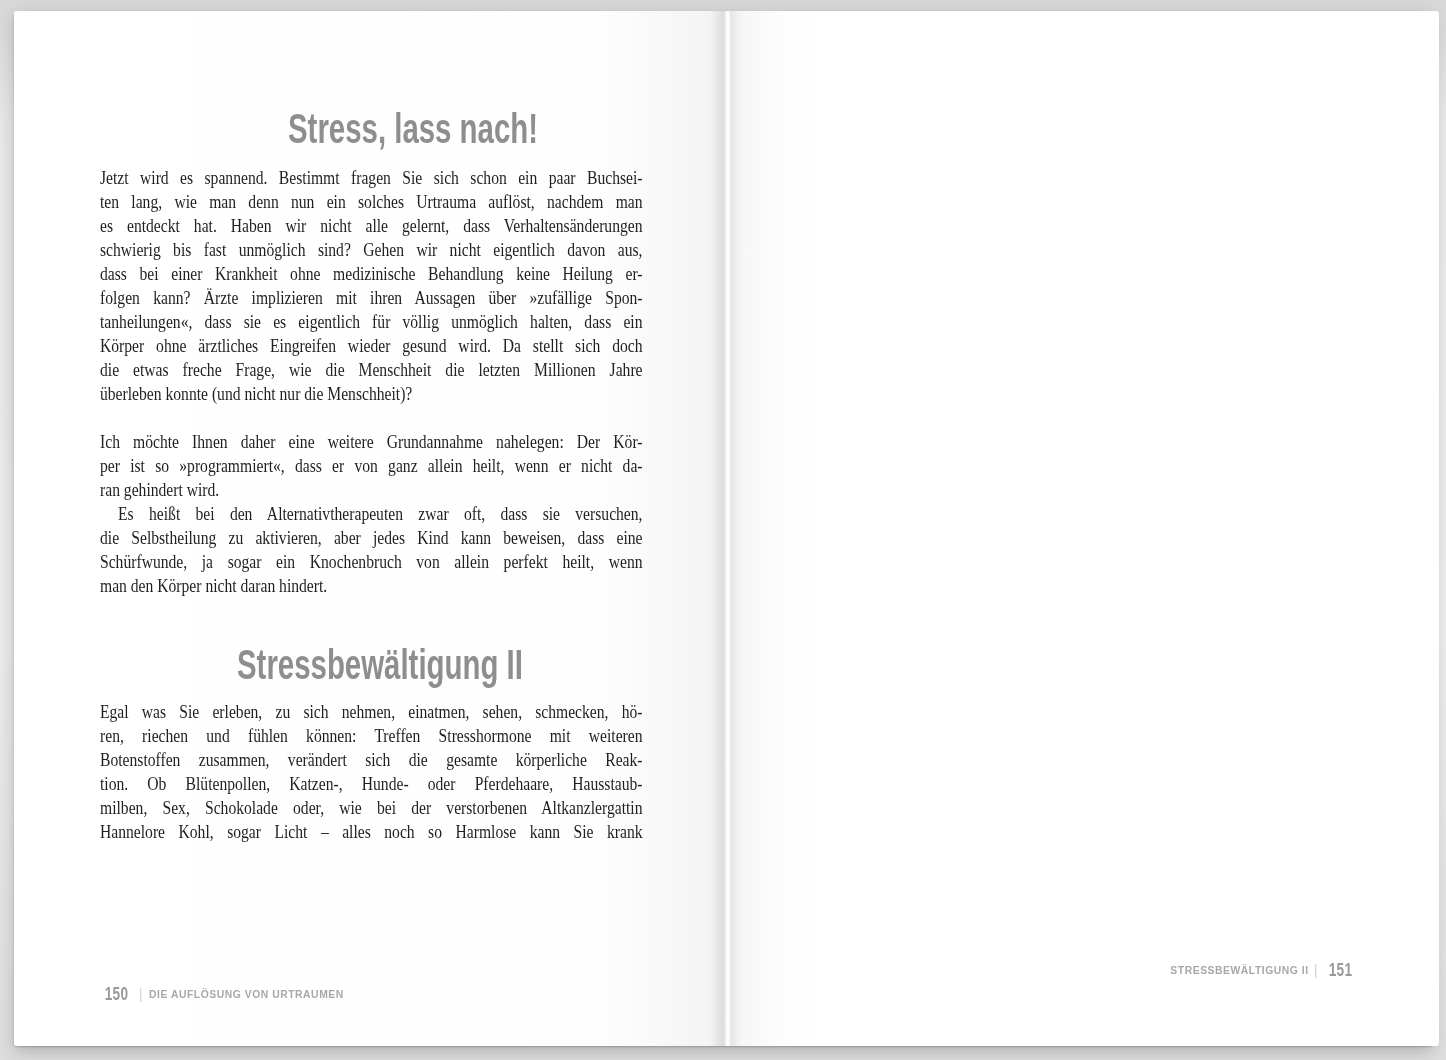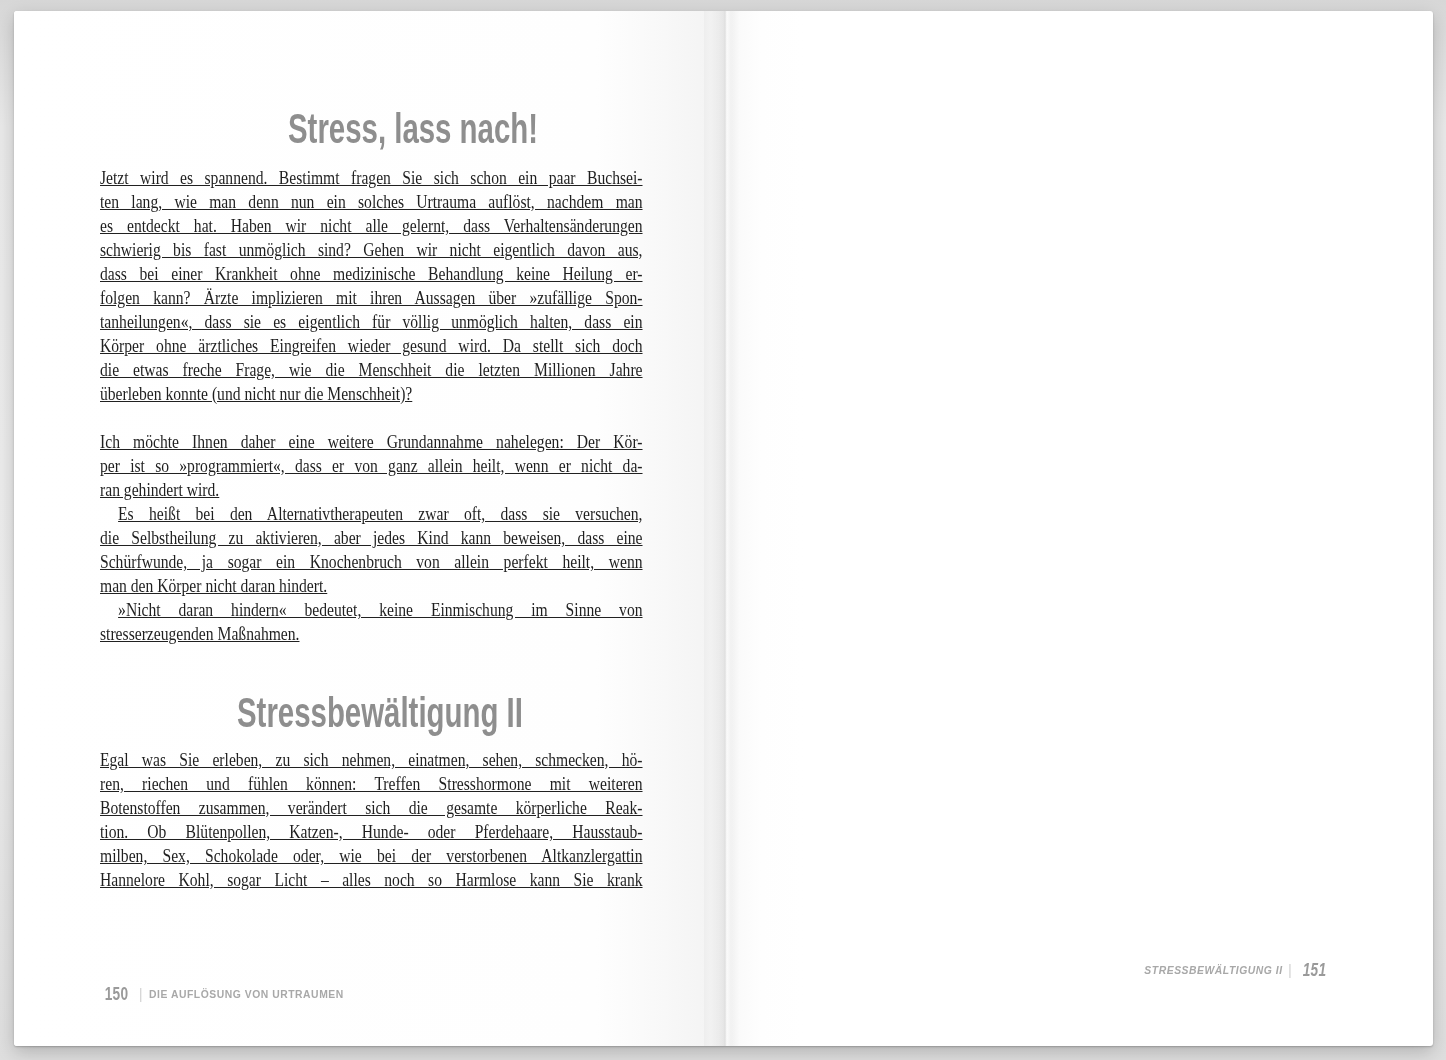--- a/index.html
+++ b/index.html
@@ -10,38 +10,38 @@
   }
   .stage{position:relative;width:1446px;height:1060px;}
   .spread{
     position:absolute;left:14px;top:11px;width:1419px;height:1035px;
     background:#ffffff;border-radius:3px;
     box-shadow:0 1px 2px rgba(0,0,0,0.22), 0 6px 18px rgba(0,0,0,0.20);
   }
   .page{position:absolute;top:0;height:100%;}
   .page-left{left:0;width:710px;border-radius:3px 0 0 3px;
     background:linear-gradient(90deg,#ffffff 0%,#fefefe 82%,#f4f4f4 98%,#ededed 100%);}
-  .page-right{left:690px;width:709px;border-radius:0 3px 3px 0;
-    background:linear-gradient(90deg,#eeeeee 0%,#f7f7f7 2%,#fefefe 8%,#ffffff 14%);font-style:italic;}
+  .page-right{left:716px;width:709px;border-radius:0 3px 3px 0;
+    background:linear-gradient(90deg,#eeeeee 0%,#f7f7f7 2%,#fefefe 8%,#ffffff 14%);}
   .gutter{
     position:absolute;top:0;left:696px;width:30px;height:100%;pointer-events:none;
     background:linear-gradient(90deg,rgba(0,0,0,0) 0%,rgba(0,0,0,0.07) 44%,rgba(0,0,0,0.10) 50%,rgba(255,255,255,0.3) 56%,rgba(0,0,0,0.03) 70%,rgba(0,0,0,0) 100%);
   }
   .content{position:absolute;width:545px;}
   .content-left{left:86px;top:93px;}
 
   .chapter-heading{height:62px;line-height:50px;white-space:nowrap;text-align:right;}
   .chapter-heading .cond{
     display:inline-block;transform:scaleX(0.70);transform-origin:0 62%;
     font-family:"Liberation Sans", sans-serif;font-weight:700;font-size:42px;
     color:#8e8e8e;letter-spacing:0px;
   }
   .chapter-heading.h2{margin-top:42px;height:60px;}
 
-  .para{color:#212121;text-decoration:underline;}
+  .para{color:#212121;}
   .line{
     width:660px;height:24px;line-height:24px;font-size:19px;
     text-align:justify;text-align-last:justify;
     transform:scaleX(0.822);transform-origin:0 0;
     white-space:normal;color:#1f1f1f;
   }
   .line.last{text-align-last:left;}
   .line.indent{padding-left:22px;box-sizing:content-box;width:638px;}
   .blank-line{height:24px;}
 
@@ -89,24 +89,20 @@
             <div class="line">Ich möchte Ihnen daher eine weitere Grundannahme nahelegen: Der Kör-</div>
             <div class="line">per ist so »programmiert«, dass er von ganz allein heilt, wenn er nicht da-</div>
             <div class="line last">ran gehindert wird.</div>
           </div>
           <div class="para">
             <div class="line indent">Es heißt bei den Alternativtherapeuten zwar oft, dass sie versuchen,</div>
             <div class="line">die Selbstheilung zu aktivieren, aber jedes Kind kann beweisen, dass eine</div>
             <div class="line">Schürfwunde, ja sogar ein Knochenbruch von allein perfekt heilt, wenn</div>
             <div class="line last">man den Körper nicht daran hindert.</div>
           </div>
-          <div class="para">
-            <div class="line indent">»Nicht daran hindern« bedeutet, keine Einmischung im Sinne von</div>
-            <div class="line last">stresserzeugenden Maßnahmen.</div>
-          </div>
           <div class="chapter-heading h2"><span class="cond">Stressbewältigung II</span></div>
           <div class="para">
             <div class="line">Egal was Sie erleben, zu sich nehmen, einatmen, sehen, schmecken, hö-</div>
             <div class="line">ren, riechen und fühlen können: Treffen Stresshormone mit weiteren</div>
             <div class="line">Botenstoffen zusammen, verändert sich die gesamte körperliche Reak-</div>
             <div class="line">tion. Ob Blütenpollen, Katzen-, Hunde- oder Pferdehaare, Hausstaub-</div>
             <div class="line">milben, Sex, Schokolade oder, wie bei der verstorbenen Altkanzlergattin</div>
             <div class="line">Hannelore Kohl, sogar Licht – alles noch so Harmlose kann Sie krank</div>
           </div>
         </div>

